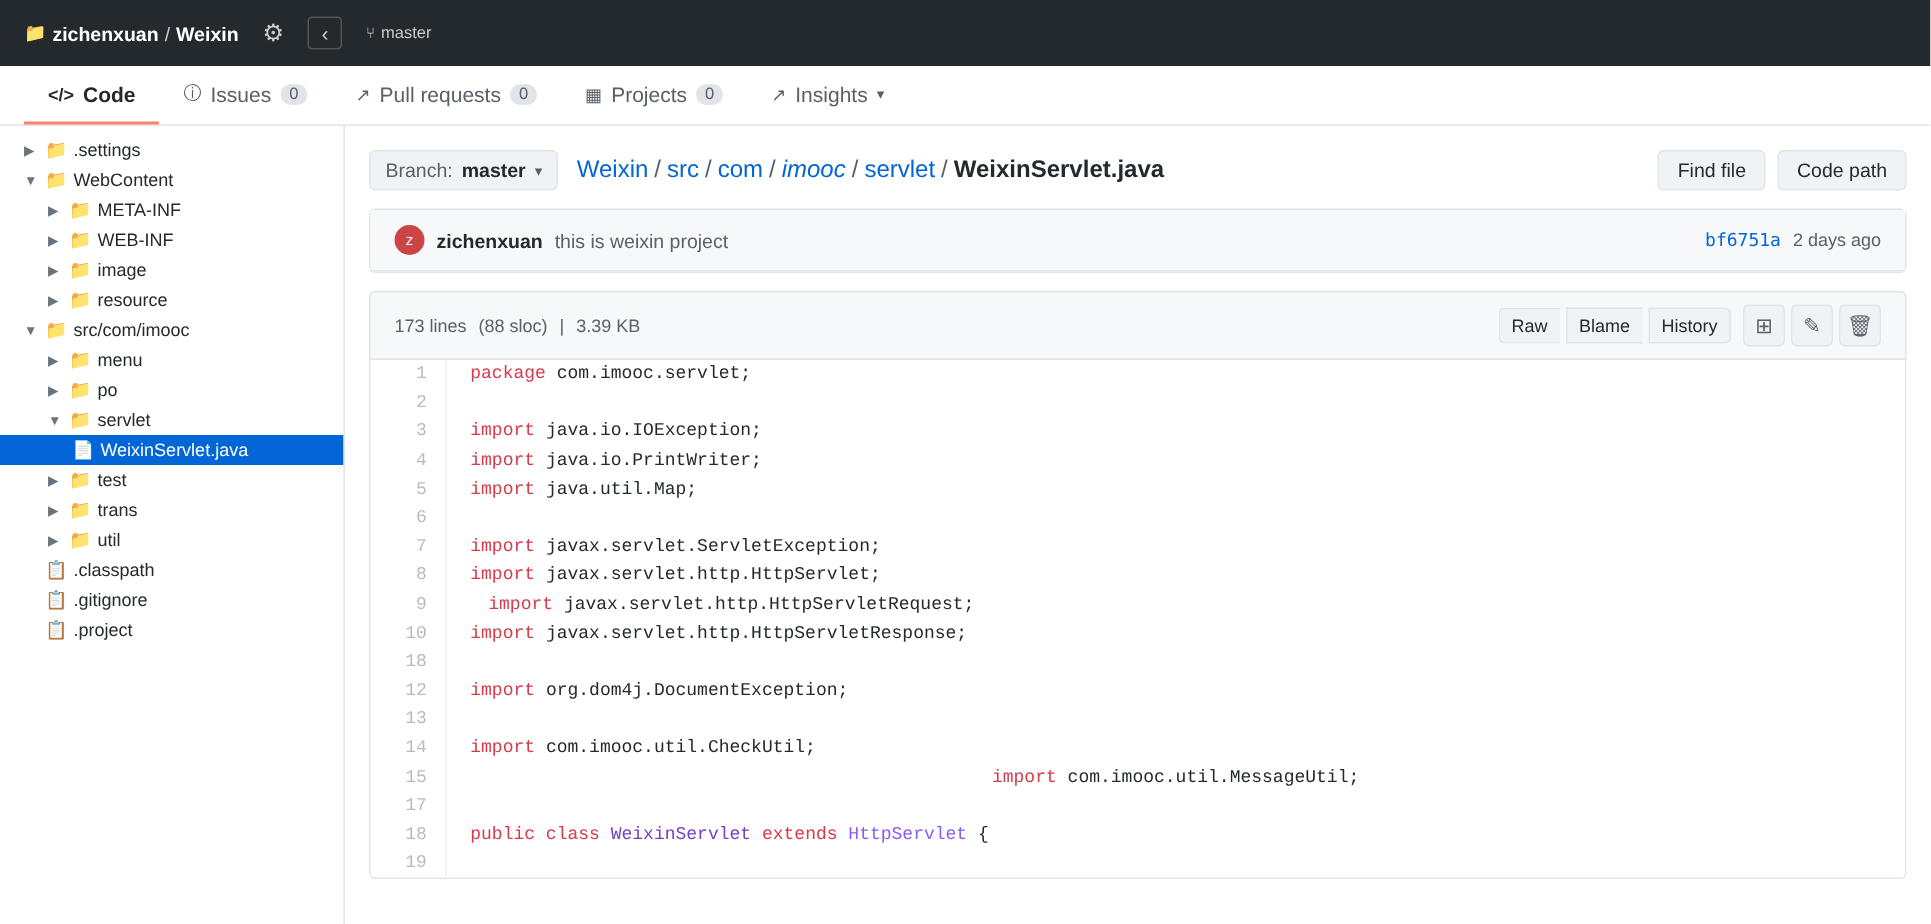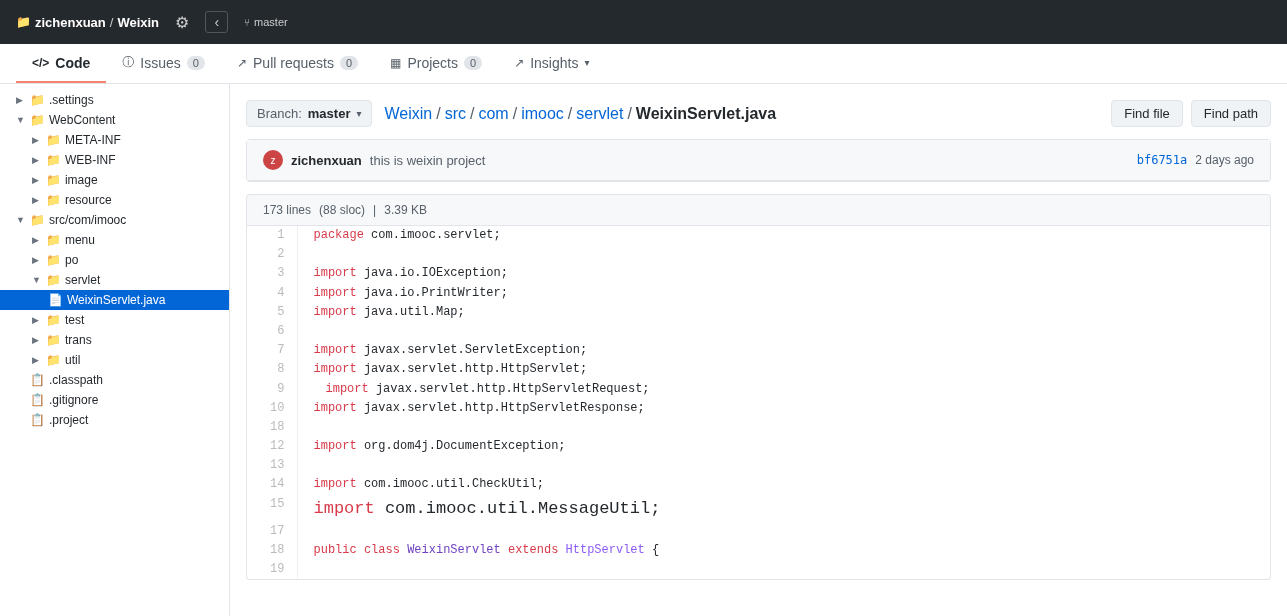--- a/index.html
+++ b/index.html
@@ -165,30 +165,30 @@
           <span style="font-weight:600; color:#24292e;">master</span>
           <span style="font-size:10px; color:#586069;">▾</span>
         </div>
         <div style="display:flex; align-items:center; gap:4px; font-size:16px;">
           <a style="color:#0366d6; text-decoration:none; font-size:16px;">Weixin</a>
           <span style="color:#586069;">/</span>
           <a style="color:#0366d6; text-decoration:none; font-size:16px;">src</a>
           <span style="color:#586069;">/</span>
           <a style="color:#0366d6; text-decoration:none; font-size:16px;">com</a>
           <span style="color:#586069;">/</span>
-          <a style="color:#0366d6; text-decoration:none; font-size:16px;">imooc</a>
+          <a style="color:#0366d6; text-decoration:none; font-size:16px;font-style:italic;">imooc</a>
           <span style="color:#586069;">/</span>
           <a style="color:#0366d6; text-decoration:none; font-size:16px;">servlet</a>
           <span style="color:#586069;">/</span>
           <span style="font-weight:600; color:#24292e; font-size:16px;">WeixinServlet.java</span>
         </div>
       </div>
       <div style="display:flex; gap:8px;">
         <button style="padding:5px 12px; font-size:13px; border:1px solid #e1e4e8; border-radius:4px; background:#eff3f6; cursor:pointer; color:#24292e;">Find file</button>
-        <button style="padding:5px 12px; font-size:13px; border:1px solid #e1e4e8; border-radius:4px; background:#eff3f6; cursor:pointer; color:#24292e;">Find path</button>
+        <button style="padding:5px 12px; font-size:13px; border:1px solid #e1e4e8; border-radius:4px; background:#eff3f6; cursor:pointer; color:#24292e;">Code path</button>
       </div>
     </div>
 
     <div style="border:1px solid #e1e4e8; border-radius:4px; margin-bottom:12px;">
       <div style="display:flex; align-items:center; justify-content:space-between; padding:10px 16px; background:#f6f8fa; border-bottom:1px solid #e1e4e8;">
         <div style="display:flex; align-items:center; gap:8px;">
           <div style="width:20px; height:20px; border-radius:50%; background:#cc4444; display:flex; align-items:center; justify-content:center; font-size:10px; color:#fff; flex-shrink:0;">
             <span>z</span>
           </div>
           <span style="font-weight:600; color:#24292e; font-size:13px; cursor:pointer;">zichenxuan</span>
@@ -201,20 +201,28 @@
       </div>
     </div>
 
     <div style="display:flex; align-items:center; justify-content:space-between; border:1px solid #e1e4e8; border-radius:4px 4px 0 0; padding:8px 16px; background:#f6f8fa;">
       <div style="font-size:12px; color:#586069; display:flex; align-items:center; gap:8px;">
         <span>173 lines</span>
         <span style="color:#586069;">(<span>88 sloc</span>)</span>
         <span style="color:#586069;">|</span>
         <span>3.39 KB</span>
       </div>
+      <div style="display:flex; align-items:center; gap:4px;">
+        <button style="padding:4px 8px; font-size:12px; border:1px solid #e1e4e8; border-radius:4px 0 0 4px; background:#eff3f6; cursor:pointer; color:#24292e; border-right:none;">Raw</button>
+        <button style="padding:4px 8px; font-size:12px; border:1px solid #e1e4e8; border-radius:0; background:#eff3f6; cursor:pointer; color:#24292e; border-right:none;">Blame</button>
+        <button style="padding:4px 8px; font-size:12px; border:1px solid #e1e4e8; border-radius:0 4px 4px 0; background:#eff3f6; cursor:pointer; color:#24292e;">History</button>
+        <div style="width:28px; height:28px; border:1px solid #e1e4e8; border-radius:4px; background:#eff3f6; cursor:pointer; display:flex; align-items:center; justify-content:center; color:#586069; font-size:14px; margin-left:4px;">⊞</div>
+        <div style="width:28px; height:28px; border:1px solid #e1e4e8; border-radius:4px; background:#eff3f6; cursor:pointer; display:flex; align-items:center; justify-content:center; color:#586069; font-size:14px;">✎</div>
+        <div style="width:28px; height:28px; border:1px solid #e1e4e8; border-radius:4px; background:#eff3f6; cursor:pointer; display:flex; align-items:center; justify-content:center; color:#586069; font-size:14px;">🗑</div>
+      </div>
     </div>
 
     <div style="border:1px solid #e1e4e8; border-top:none; border-radius:0 0 4px 4px; overflow:hidden;">
       <table style="width:100%; border-collapse:collapse; font-family:'SFMono-Regular', Consolas, 'Liberation Mono', Menlo, monospace; font-size:12px; line-height:1.6;">
         <tbody id="code-tbody">
             <tr style="">
               <td style="width: 50px; padding: 0px 12px; color: rgb(186, 187, 189); text-align: right; border-right: 1px solid rgb(240, 240, 240); user-select: none; vertical-align: top; white-space: nowrap; font-size: 12px;">1</td>
               <td style="padding: 0px 16px; white-space: pre; font-size: 12px; color: rgb(36, 41, 46);"><span style="color:#d73a49;">package</span> com.imooc.servlet;</td>
             </tr>
             <tr style="">
@@ -264,21 +272,21 @@
             <tr style="">
               <td style="width: 50px; padding: 0px 12px; color: rgb(186, 187, 189); text-align: right; border-right: 1px solid rgb(240, 240, 240); user-select: none; vertical-align: top; white-space: nowrap; font-size: 12px;">13</td>
               <td style="padding: 0px 16px; white-space: pre; font-size: 12px; color: rgb(36, 41, 46);">&nbsp;</td>
             </tr>
             <tr style="">
               <td style="width: 50px; padding: 0px 12px; color: rgb(186, 187, 189); text-align: right; border-right: 1px solid rgb(240, 240, 240); user-select: none; vertical-align: top; white-space: nowrap; font-size: 12px;">14</td>
               <td style="padding: 0px 16px; white-space: pre; font-size: 12px; color: rgb(36, 41, 46); margin-top: 41px;"><span style="color:#d73a49;">import</span> com.imooc.util.CheckUtil;</td>
             </tr>
             <tr style="">
               <td style="width: 50px; padding: 0px 12px; color: rgb(186, 187, 189); text-align: right; border-right: 1px solid rgb(240, 240, 240); user-select: none; vertical-align: top; white-space: nowrap; font-size: 12px;">15</td>
-              <td style="padding: 0px 16px; white-space: pre; font-size: 17px; color: rgb(36, 41, 46);"><span style="color:#d73a49;">import</span> com.imooc.util.MessageUtil;</td>
+              <td style="padding: 0px 16px; white-space: pre; font-size: 12px; color: rgb(36, 41, 46); text-align: center;"><span style="color:#d73a49;">import</span> com.imooc.util.MessageUtil;</td>
             </tr>
             <tr style="">
               <td style="width: 50px; padding: 0px 12px; color: rgb(186, 187, 189); text-align: right; border-right: 1px solid rgb(240, 240, 240); user-select: none; vertical-align: top; white-space: nowrap; font-size: 12px;">17</td>
               <td style="padding: 0px 16px; white-space: pre; font-size: 12px; color: rgb(36, 41, 46);">&nbsp;</td>
             </tr>
             <tr style="">
               <td style="width: 50px; padding: 0px 12px; color: rgb(186, 187, 189); text-align: right; border-right: 1px solid rgb(240, 240, 240); user-select: none; vertical-align: top; white-space: nowrap; font-size: 12px;">18</td>
               <td style="padding: 0px 16px; white-space: pre; font-size: 12px; color: rgb(36, 41, 46);"><span style="color:#d73a49;">public class </span><span style="color:#6f42c1;">WeixinServlet</span><span style="color:#d73a49;"> extends </span><span style="color:#8b5cf6;">HttpServlet</span> {</td>
             </tr>
             <tr style="">

